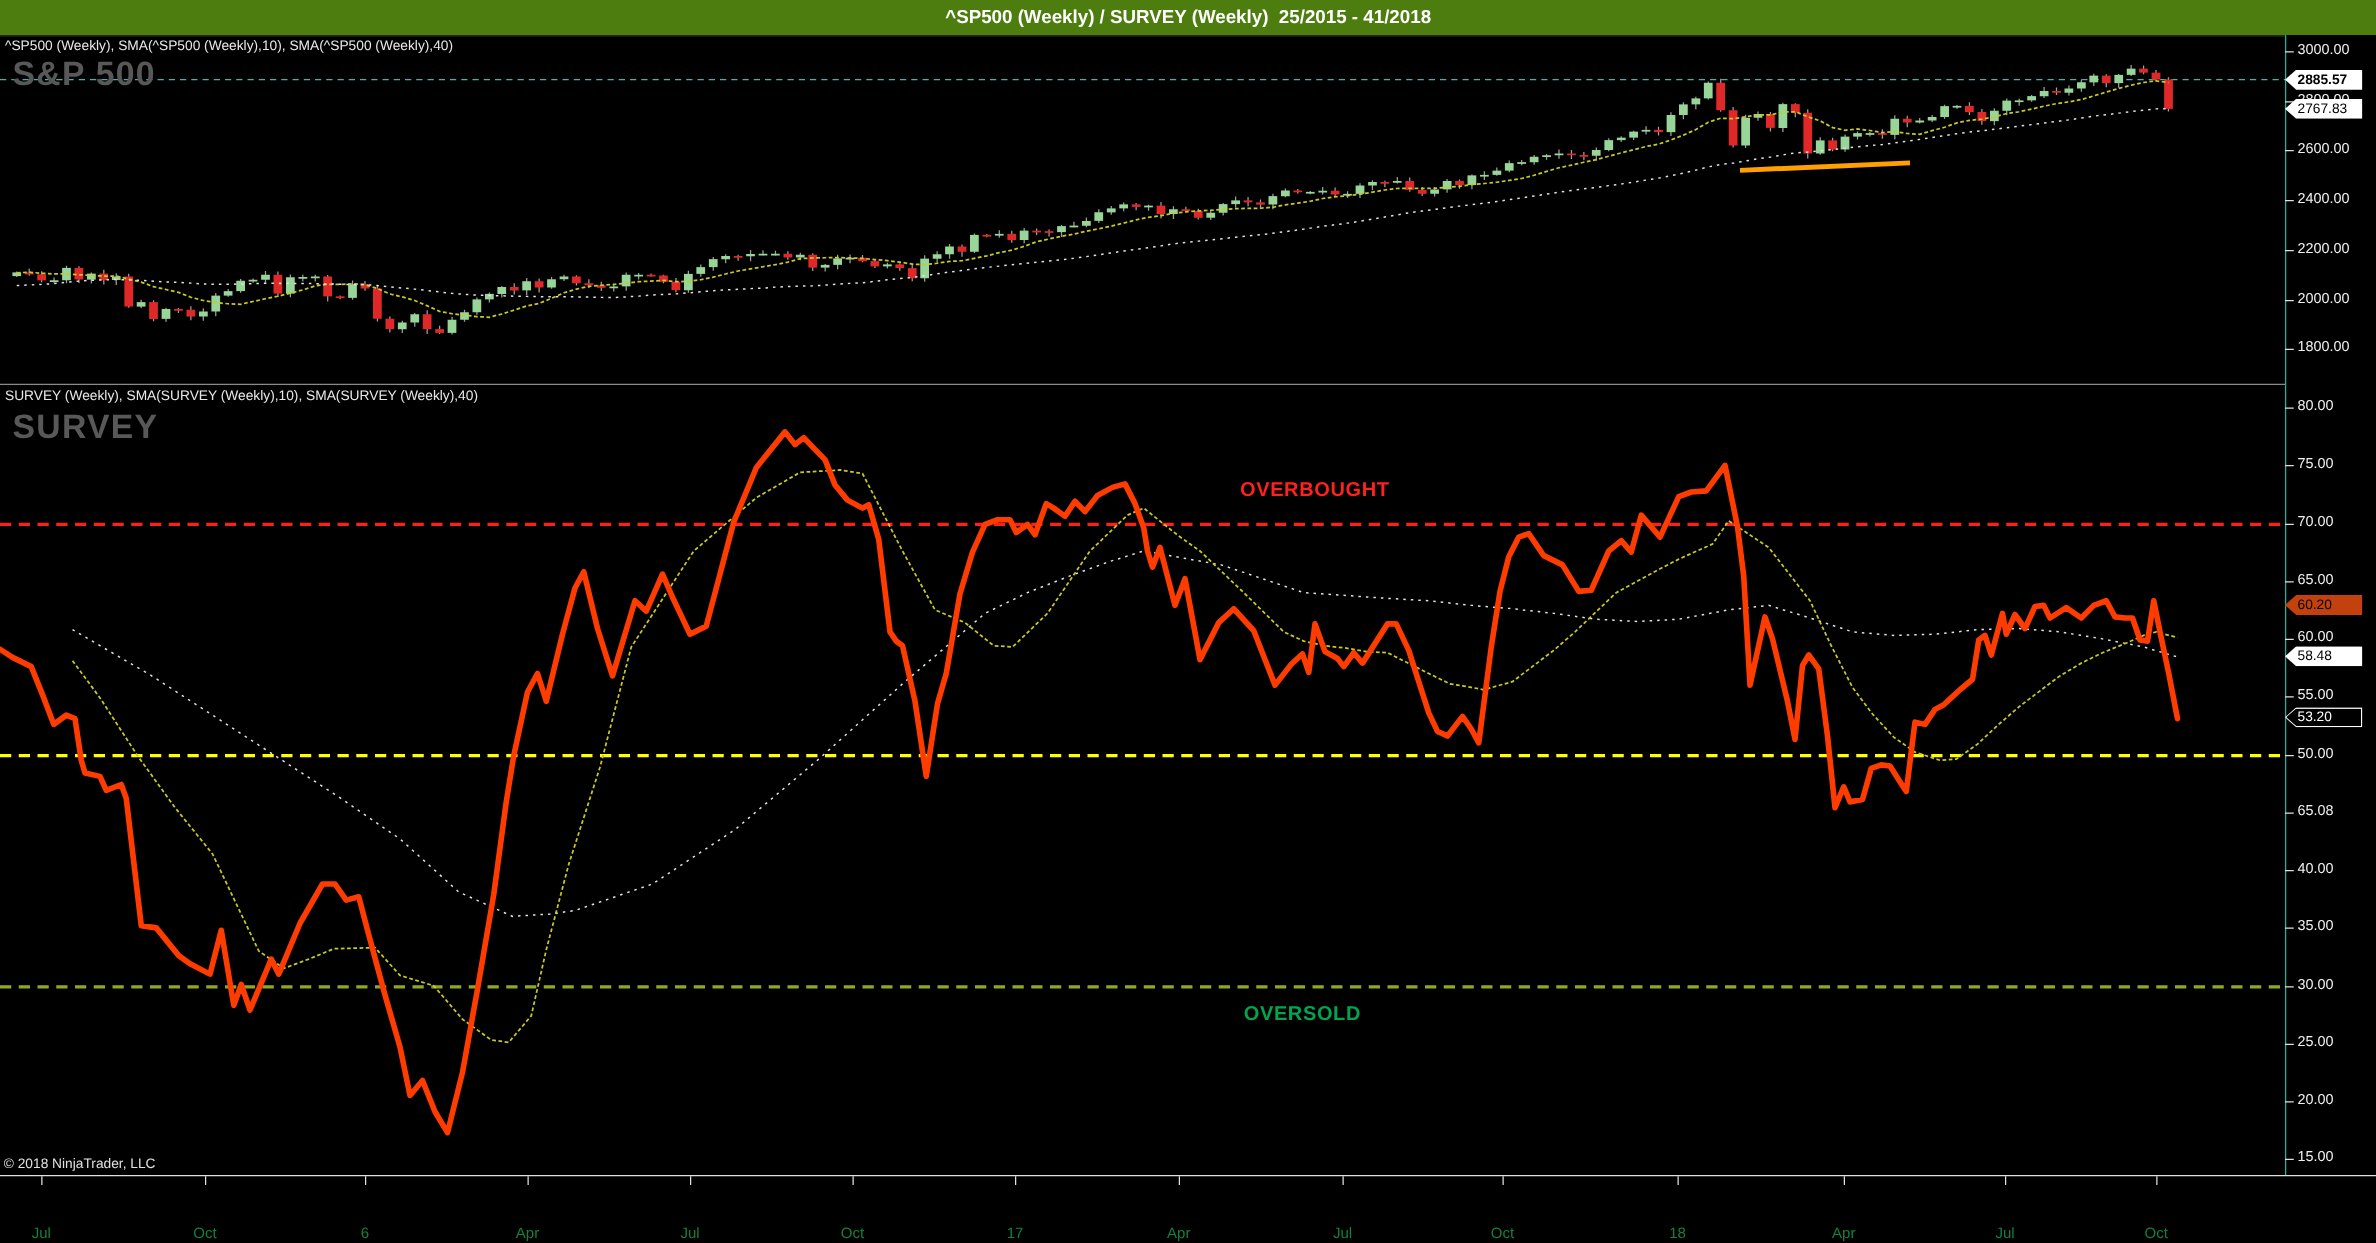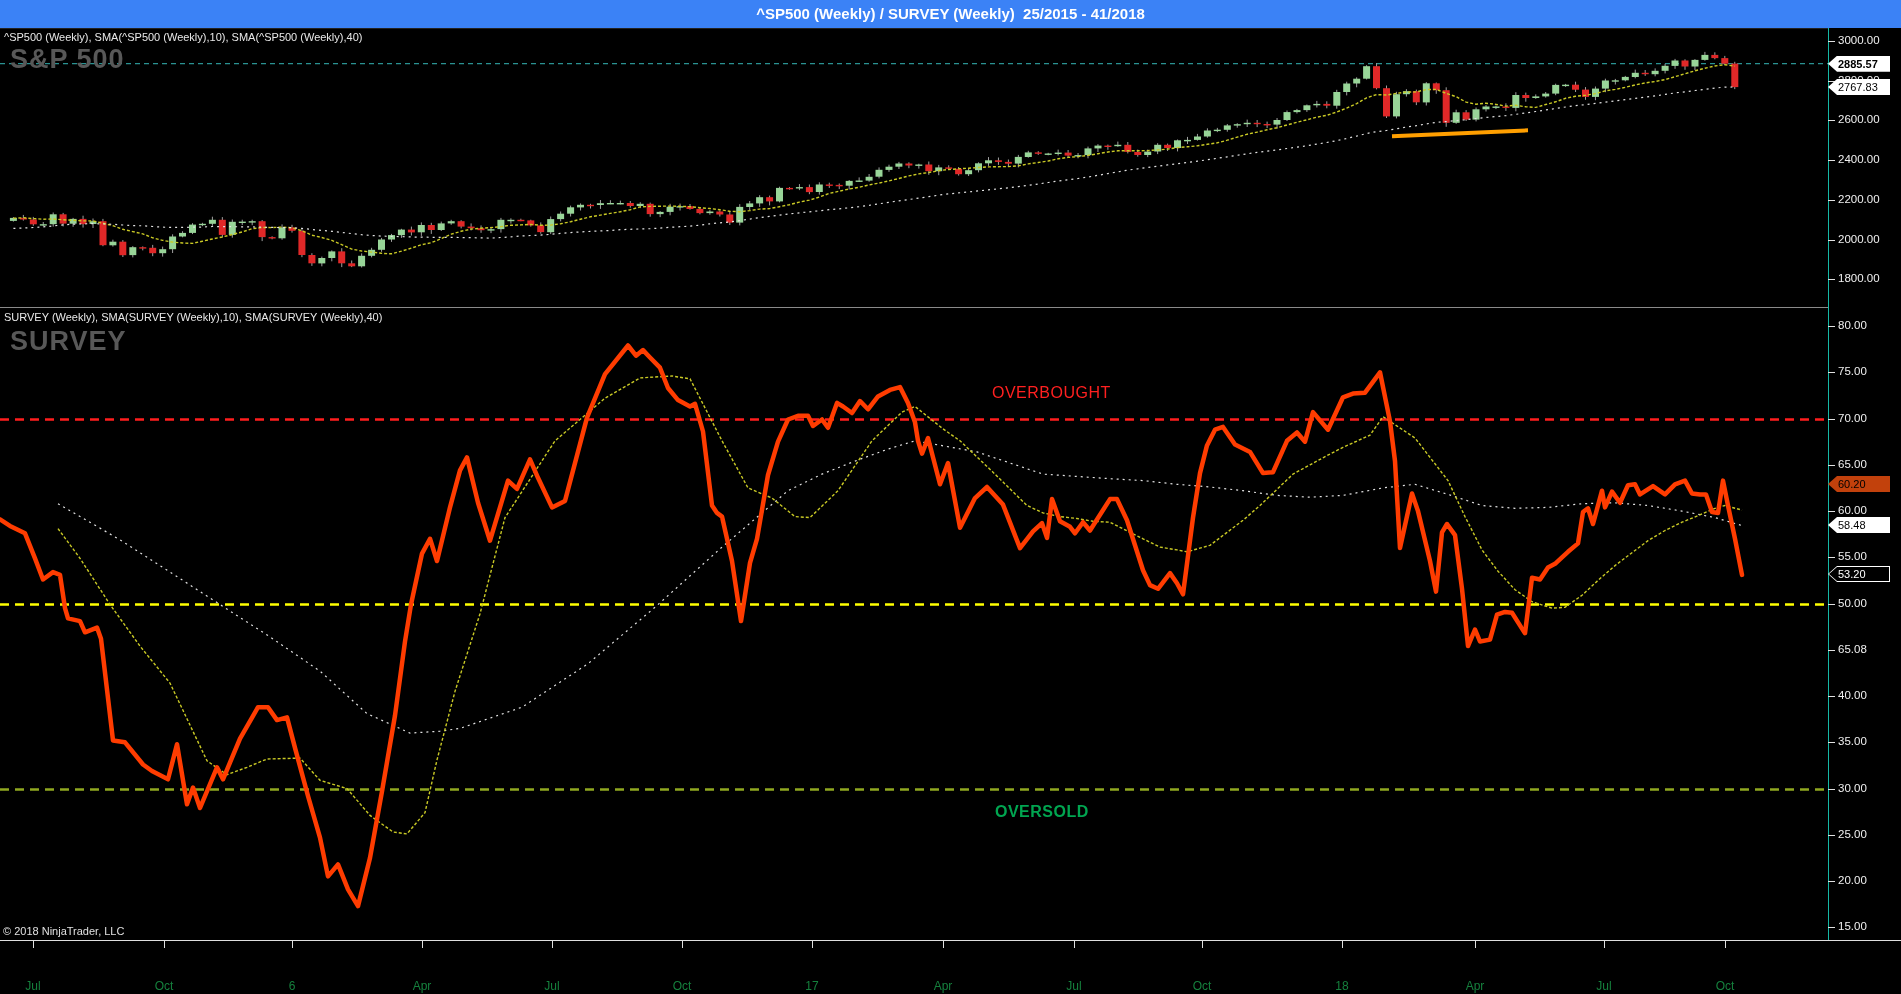--- a/index.html
+++ b/index.html
@@ -1,39 +1,39 @@
 <!DOCTYPE html>
 <html><head>
 <meta charset="utf-8">
 <style>
   html,body{margin:0;padding:0;background:#000;}
   body{width:1901px;height:994px;position:relative;overflow:hidden;
        font-family:"Liberation Sans",sans-serif;-webkit-font-smoothing:antialiased;}
   .abs{position:absolute;}
-  #title-bar{left:0;top:0;width:1901px;height:28px;background:#3b82f6;border-bottom:1px solid #222;}
+  #title-bar{left:0;top:0;width:1901px;height:28px;background:#4d7c0f;border-bottom:1px solid #222;}
   #title-text{width:100%;text-align:center;top:5px;color:#fff;font-size:15px;font-weight:bold;white-space:pre;}
   .pane-label{left:4px;color:#e8e8e8;font-size:11px;white-space:pre;}
   .watermark{left:10px;color:#585858;font-size:27px;font-weight:bold;letter-spacing:1px;}
   #top-pane{left:0;top:28px;width:1828px;height:340px;}
   #bottom-pane{left:0;top:307px;width:1828px;height:633px;border-top:1px solid #8a8a8a;}
   #axis-col{left:1828px;top:28px;width:73px;height:912px;background:#000;border-left:1px solid #14b8a6;}
   .ytick{position:absolute;color:#f0f0f0;font-size:11.5px;}
   .ytick .dash{position:absolute;left:-1px;top:7px;width:7px;height:1px;background:#e0e0e0;}
   .ytick .txt{position:absolute;left:9px;top:0;}
   .mk{position:absolute;height:16px;line-height:16px;font-size:11px;color:#000;
       padding-left:10px;padding-right:4px;min-width:48px;
       clip-path:polygon(0 50%,9px 0,100% 0,100% 100%,9px 100%);}
   .mk-inner{position:absolute;left:1px;top:1px;right:1px;bottom:1px;background:#000;color:#fff;
       line-height:14px;font-size:11px;padding-left:9px;
       clip-path:polygon(0 50%,8px 0,100% 0,100% 100%,8px 100%);}
   #x-axis{left:0;top:940px;width:1901px;height:54px;border-top:1px solid #e0e0e0;background:#000;}
   .xtick{position:absolute;top:0;width:1px;height:7px;background:#e0e0e0;}
   .xlabel{position:absolute;top:10px;color:#15803d;font-size:12px;transform:translateX(-50%);margin-top:28px;}
   #copyright{left:3px;top:925px;color:#e0e0e0;font-size:11px;}
-  #overbought{left:992px;top:384px;color:#ff2020;font-size:16px;font-weight:normal;letter-spacing:0.5px;}
+  #overbought{left:992px;top:384px;color:#ff2020;font-size:16px;font-weight:bold;letter-spacing:0.5px;}
   #oversold{left:995px;top:803px;color:#00a550;font-size:16px;font-weight:bold;letter-spacing:0.5px;text-align:center;}
   svg{position:absolute;left:0;top:0;}
 </style>
 </head>
 <body>
 
 <div class="abs" id="title-bar">
   <div class="abs" id="title-text">^SP500 (Weekly) / SURVEY (Weekly)  25/2015 - 41/2018</div>
 </div>
 

